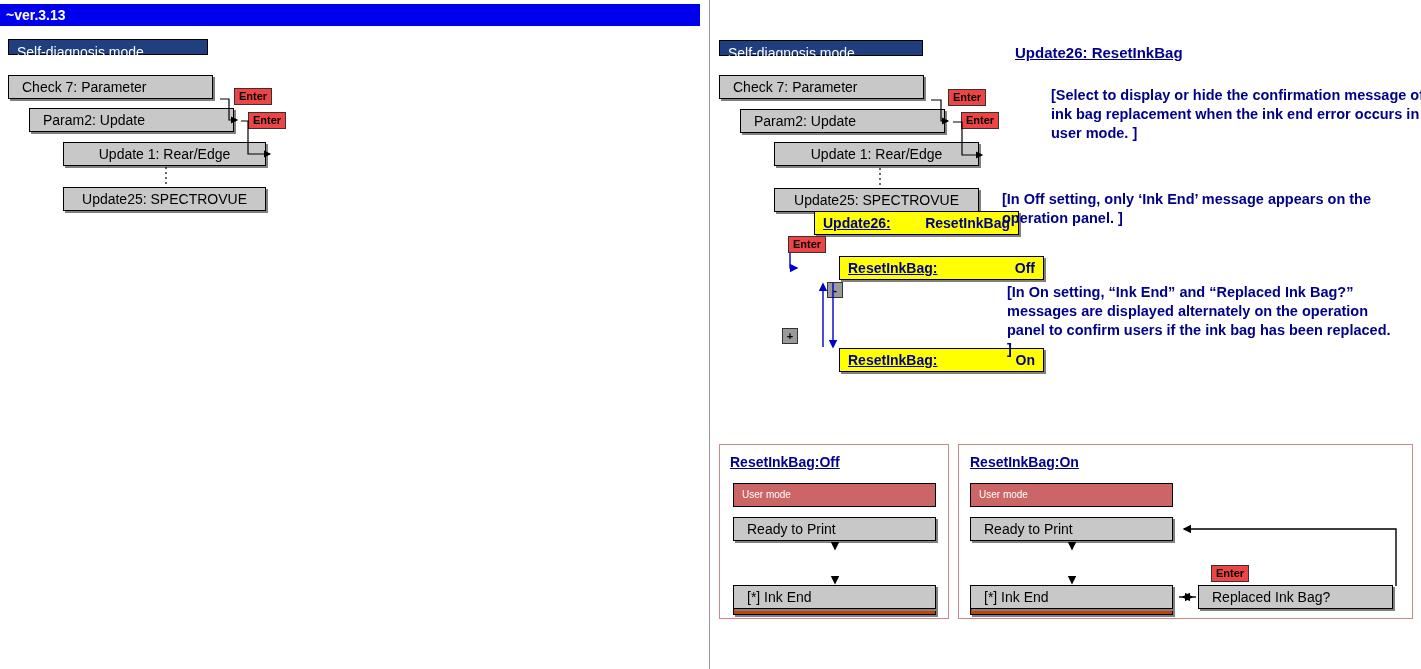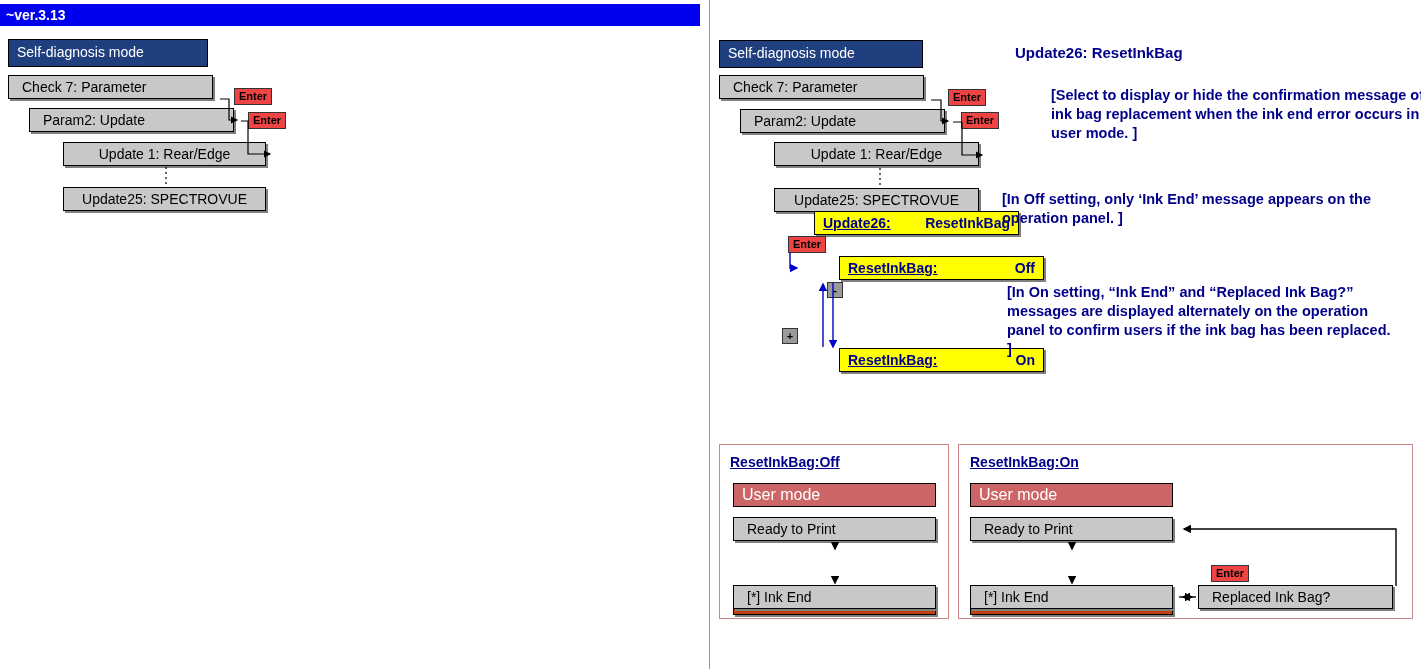--- a/index.html
+++ b/index.html
@@ -25,21 +25,21 @@
     line-height:22px;
     padding-left:6px;
     box-sizing:border-box;
   }
 
   .blue-box{
     position:absolute;
     background:#1f3f7f;
     color:#ffffff;
     font-size:14px;
-    height:28px;
+    height:16px;
     line-height:24px;
     padding-left:8px;
     box-sizing:border-box;
     border:1px solid #000;
   }
 
   .gray-box{
     position:absolute;
     background:#c8c8c8;
     border:1px solid #000;
@@ -100,20 +100,21 @@
     color:#00008b;
     font-size:14.5px;
     font-weight:bold;
     line-height:19px;
   }
   .note-title{
     position:absolute;
     color:#00008b;
     font-size:15px;
     font-weight:bold;
+    text-decoration:underline;
   }
 
   svg.overlay{position:absolute;left:0;top:0;width:1421px;height:669px;pointer-events:none;}
 
   .sub-panel{
     position:absolute;
     border:1px solid #cc8888;
     background:#fff;
     box-sizing:border-box;
   }
@@ -122,21 +123,21 @@
     color:#00008b;
     font-size:14px;
     font-weight:bold;
     text-decoration:underline;
   }
   .usermode-box{
     position:absolute;
     background:#cc6666;
     border:1px solid #000;
     color:#ffffff;
-    font-size:16px;
+    font-size:10px;
     height:24px;
     line-height:22px;
     padding-left:8px;
     box-sizing:border-box;
   }
   .red-box{
     position:absolute;
     background:#c2410c;
     border:1px solid #000;
     color:#ffffff;

